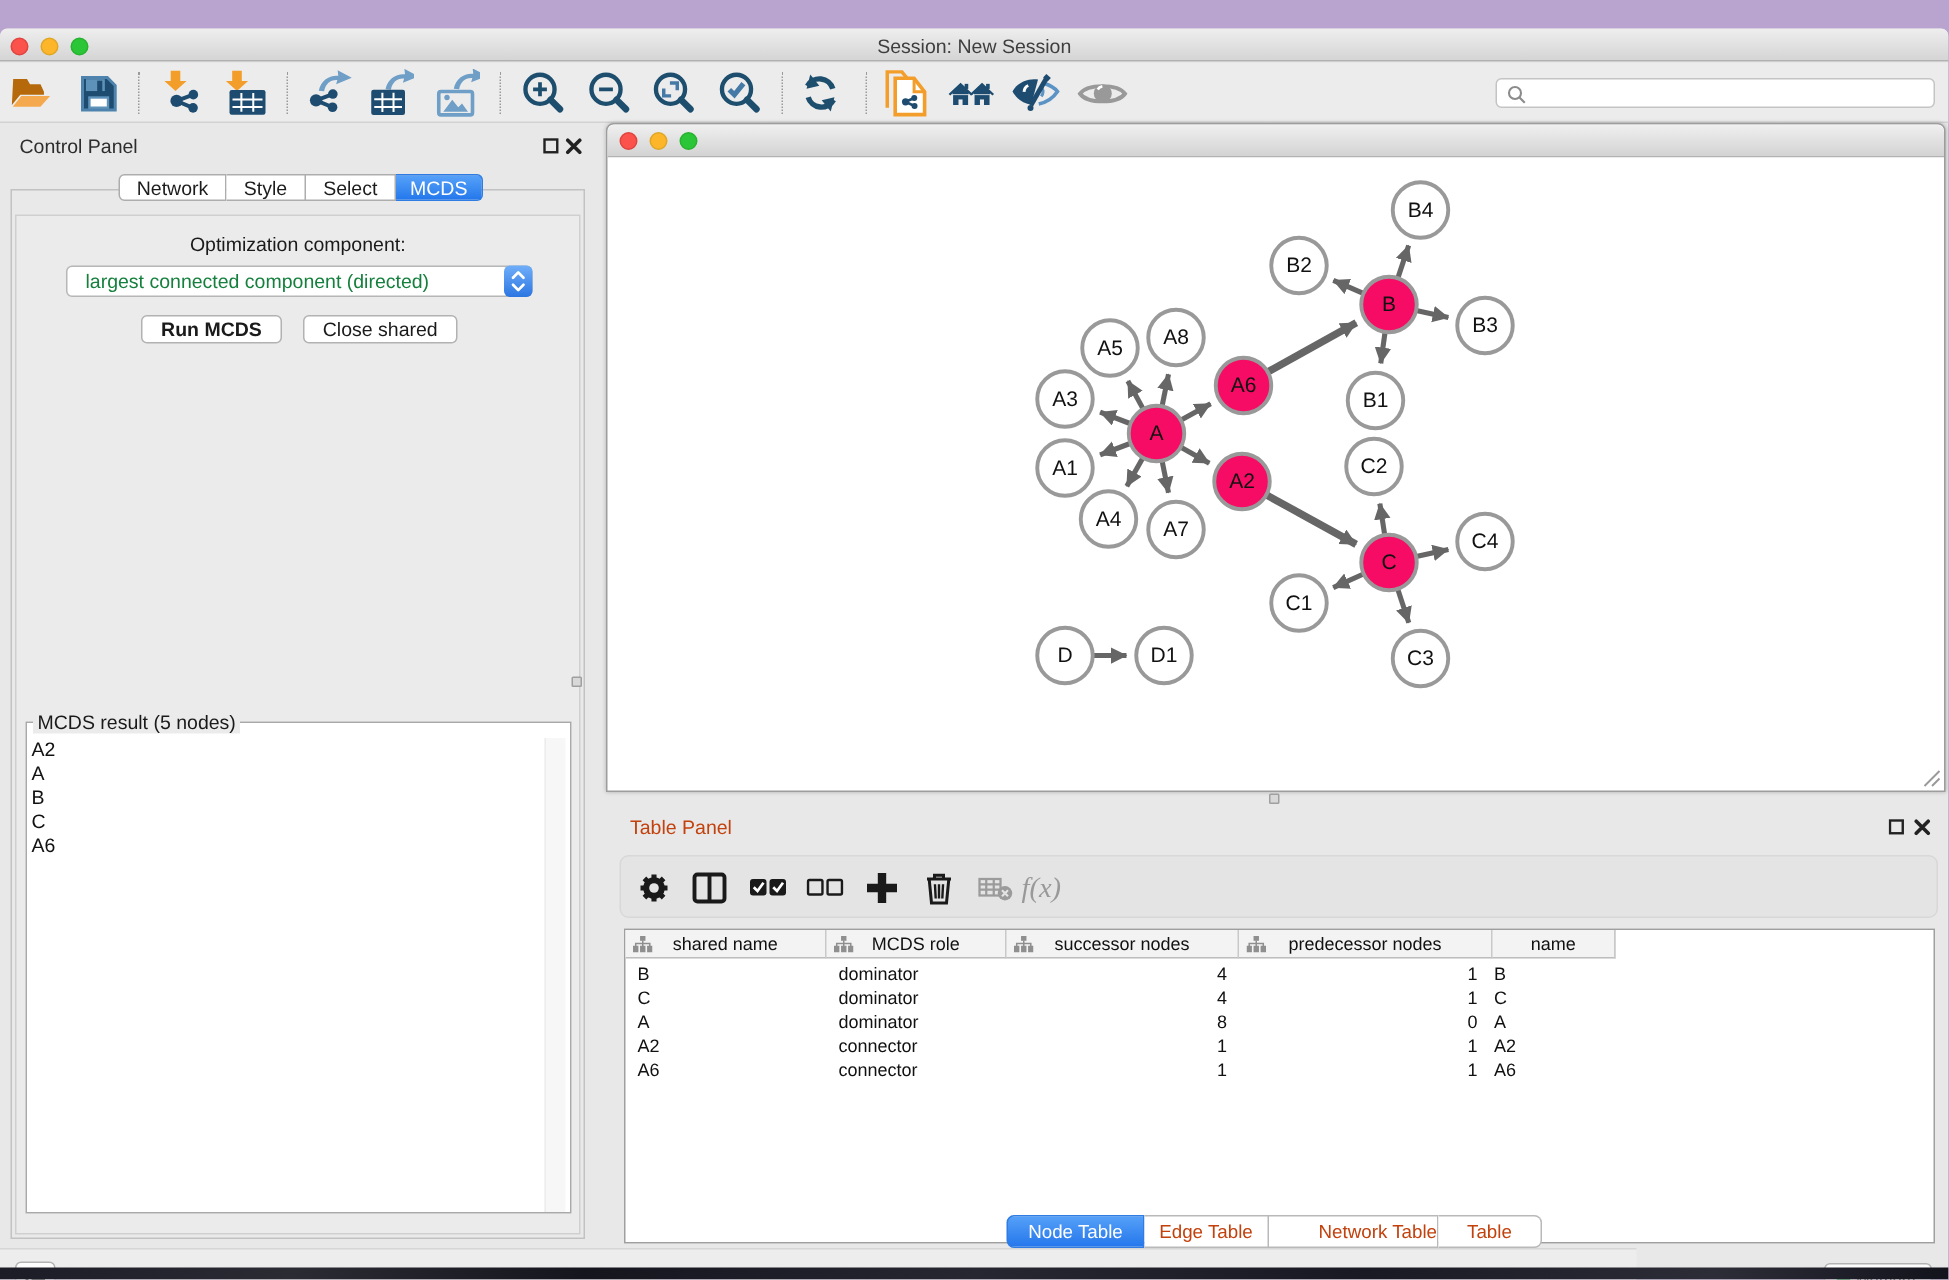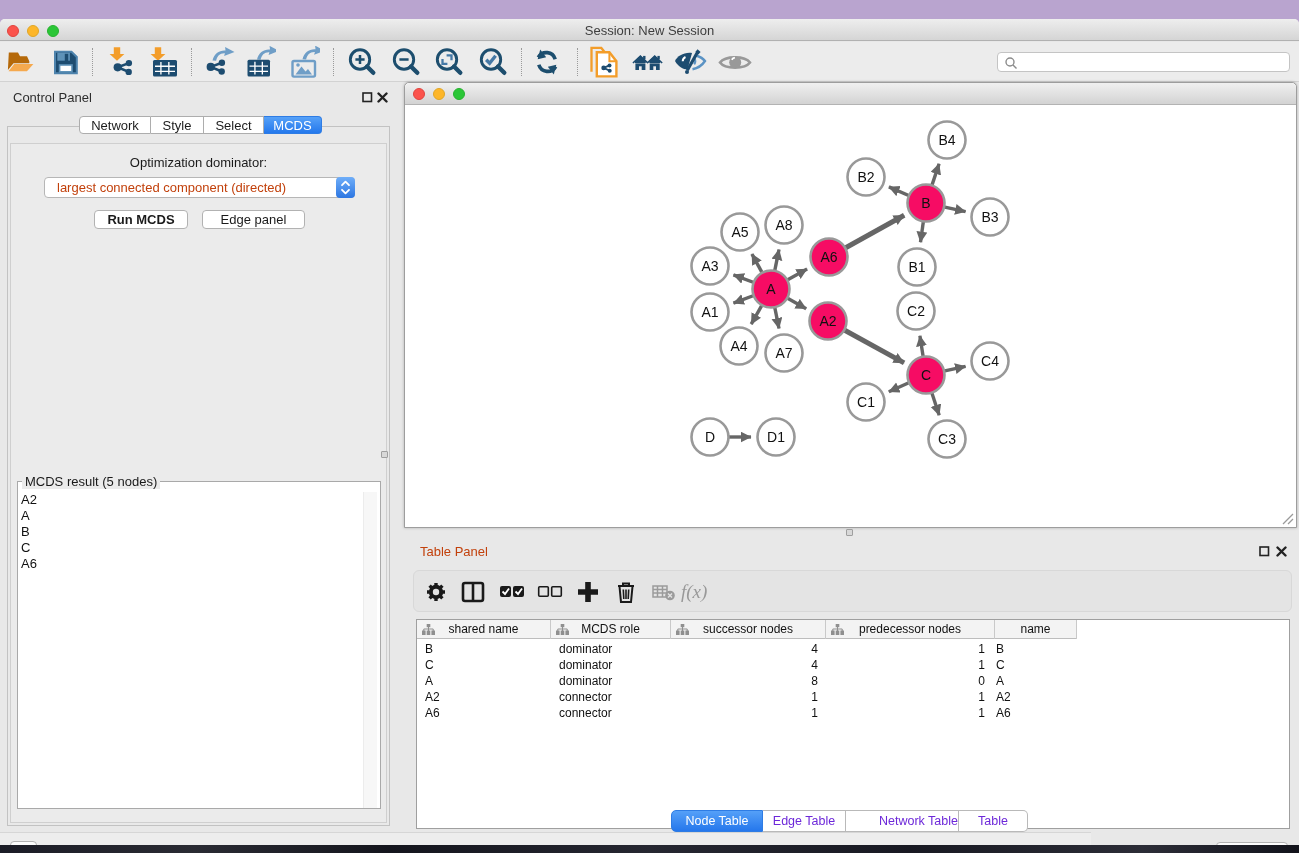--- a/index.html
+++ b/index.html
@@ -13,21 +13,21 @@
   #toolbar { position:absolute; left:0; top:23px; width:1299px; height:40px; background:#ececec; border-bottom:1px solid #d2d2d2; }
   .sep { position:absolute; top:6px; height:28px; width:0; border-left:1px dotted #9a9a9a; }
   .ticon { position:absolute; top:4px; }
   #search { position:absolute; left:997px; top:10px; width:293px; height:20px; background:#ffffff; border:1px solid #c4c4c4; border-radius:4px; }
   
   #cp-title { position:absolute; left:13px; top:71px; font-size:13px; color:#2d2d2d; }
   #cp-outer { position:absolute; left:7px; top:107px; width:383px; height:700px; background:#e9e9e9; border:1px solid #c2c2c2; }
   #cp-inner { position:absolute; left:10px; top:124px; width:377px; height:680px; background:#ebebeb; border:1px solid #cfcfcf; }
   .tab { position:absolute; top:97px; height:18px; background:#ffffff; border:1px solid #adadad; font-size:13px; color:#1c1c1c; text-align:center; line-height:17px; z-index:5; }
   #opt-label { position:absolute; left:0px; top:136px; width:397px; text-align:center; font-size:13px; color:#1a1a1a; }
-  #dropdown { position:absolute; left:44px; top:158px; width:311px; height:21px; background:#ffffff; border:1px solid #b6b6b6; border-radius:4px; font-size:13px; color:#c2410c; line-height:19px; padding-left:12px; }
+  #dropdown { position:absolute; left:44px; top:158px; width:311px; height:21px; background:#ffffff; border:1px solid #b6b6b6; border-radius:4px; font-size:13px; color:#15803d; line-height:19px; padding-left:12px; }
   #stepper { position:absolute; right:-1px; top:-1px; width:19px; height:21px; border-radius:4px; background:linear-gradient(#6faef9,#2c76e2); }
   .btn { position:absolute; top:191px; height:19px; background:#ffffff; border:1px solid #b2b2b2; border-radius:4px; font-size:13px; color:#1a1a1a; text-align:center; line-height:17px; }
   #fieldset { position:absolute; left:17px; top:462px; width:364px; height:328px; background:#ffffff; border:1px solid #a9a9a9; }
   #legend { position:absolute; left:22px; top:455px; background:#ebebeb; font-size:13px; color:#1a1a1a; padding:0 3px; z-index:3; }
   #mcds-list { position:absolute; left:21px; top:473px; font-size:13px; line-height:16px; color:#111; }
   #scrolltrack { position:absolute; right:3px; top:10px; width:14px; height:316px; background:#f7f7f7; border-left:1px solid #ececec; }
   
   #nw { position:absolute; left:404px; top:63px; width:893px; height:446px; background:#ffffff; border:1px solid #9d9d9d; border-radius:5px 5px 0 0; box-shadow:0 0 3px rgba(0,0,0,.25); }
   #nw-titlebar { position:absolute; left:0; top:0; width:891px; height:22px; background:linear-gradient(#f0f0f0,#d3d3d3); border-bottom:1px solid #b3b3b3; border-radius:5px 5px 0 0; }
   #nw-titlebar .ttl { position:absolute; left:0; right:0; top:4px; text-align:center; font-size:13px; color:#3a3a3a; }
@@ -37,21 +37,21 @@
   #tp-title { position:absolute; left:420px; top:525px; font-size:13px; color:#c2410c; }
   #tp-toolbar { position:absolute; left:413px; top:551px; width:879px; height:42px; background:#e4e4e4; border:1px solid #d8d8d8; border-radius:6px;padding-left:40px; }
   #tbl { position:absolute; left:416px; top:600px; width:874px; height:210px; background:#ffffff; border:1px solid #9f9f9f; }
   #tbl-head { position:absolute; left:0; top:0; width:660px; height:19px; background:#f3f3f3; border-bottom:1px solid #bdbdbd; border-right:1px solid #c9c9c9; }
   .hcell { position:absolute; top:0; height:19px; border-right:1px solid #c9c9c9; font-size:12px; color:#111; text-align:center; line-height:19px; }
   .hicon { position:absolute; left:5px; top:4px; }
   .trow { position:absolute; font-size:12px; color:#111; height:16px; line-height:16px; }
   .tcell { position:absolute; }
   .num { text-align:right; }
   
-  .btab { position:absolute; top:791px; height:22px; border:1px solid #b9b9b9; background:#ffffff; font-size:12.5px; color:#6d28d9; text-align:center; line-height:21px; }
+  .btab { position:absolute; top:791px; height:22px; border:1px solid #b9b9b9; background:#ffffff; font-size:12.5px; color:#c2410c; text-align:center; line-height:21px; }
   
   #statusbar { position:absolute; left:0; top:813px; width:1091px; height:32px; background:#ededed; border-top:1px solid #d6d6d6;font-style:italic; }
   #hambtn { position:absolute; left:10px; top:8px; width:27px; height:25px; background:#fdfdfd; border:1px solid #b3b3b3; border-radius:4px; }
   #membtn { position:absolute; left:1216px; top:9px; width:72px; height:23px; background:#fdfdfd; border:1px solid #b3b3b3; border-radius:4px; font-size:11px; color:#111; }
   #darkstrip { position:absolute; left:0; top:845px; width:1299px; height:8px; background:linear-gradient(90deg,#1b1c26,#2a2b33 15%,#14151d 30%,#262731 50%,#181922 70%,#2c2d37 88%,#12131b); }
 </style>
 </head>
 <body>
 <div id="win">
   <div id="titlebar">
@@ -184,29 +184,29 @@
     </svg>
     <svg class="abs" style="left:377px;top:73px;" width="11" height="11">
       <path d="M1.5 1.5 L9.5 9.5 M9.5 1.5 L1.5 9.5" stroke="#222" stroke-width="2.4" stroke-linecap="round"></path>
     </svg>
   <div id="cp-outer"></div>
   <div id="cp-inner"></div>
   <div class="tab" style="left:79px;width:72px;border-radius:4px 0 0 4px;">Network</div>
   <div class="tab" style="left:151px;width:53px;border-left:none;">Style</div>
   <div class="tab" style="left:204px;width:60px;border-left:none;">Select</div>
   <div class="tab" style="left:264px;width:58px;border-left:none;border-color:#2e7ce4;background:linear-gradient(#56a1f8,#2478ec);color:#ffffff;border-radius:0 4px 4px 0;">MCDS</div>
-  <div id="opt-label">Optimization dominator:</div>
+  <div id="opt-label">Optimization component:</div>
   <div id="dropdown">largest connected component (directed)
     <div id="stepper"><svg width="19" height="21" viewBox="0 0 19 21">
           <path d="M6 8.2 L9.5 4.6 L13 8.2" stroke="#ffffff" stroke-width="1.8" fill="none" stroke-linecap="round" stroke-linejoin="round"></path>
           <path d="M6 12.8 L9.5 16.4 L13 12.8" stroke="#ffffff" stroke-width="1.8" fill="none" stroke-linecap="round" stroke-linejoin="round"></path>
         </svg></div>
   </div>
   <div class="btn" style="left:94px;width:94px;font-weight:bold;">Run MCDS</div>
-  <div class="btn" style="left:202px;width:103px;">Edge panel</div>
+  <div class="btn" style="left:202px;width:103px;">Close shared</div>
   <div id="fieldset">
       <div id="scrolltrack"></div>
     </div>
   <div id="legend">MCDS result (5 nodes)</div>
   <div id="mcds-list">A2<br>A<br>B<br>C<br>A6</div>
 
   <div class="grip" style="left:381px;top:432px;"></div>
 
   <div id="nw">
     <div id="nw-titlebar">

